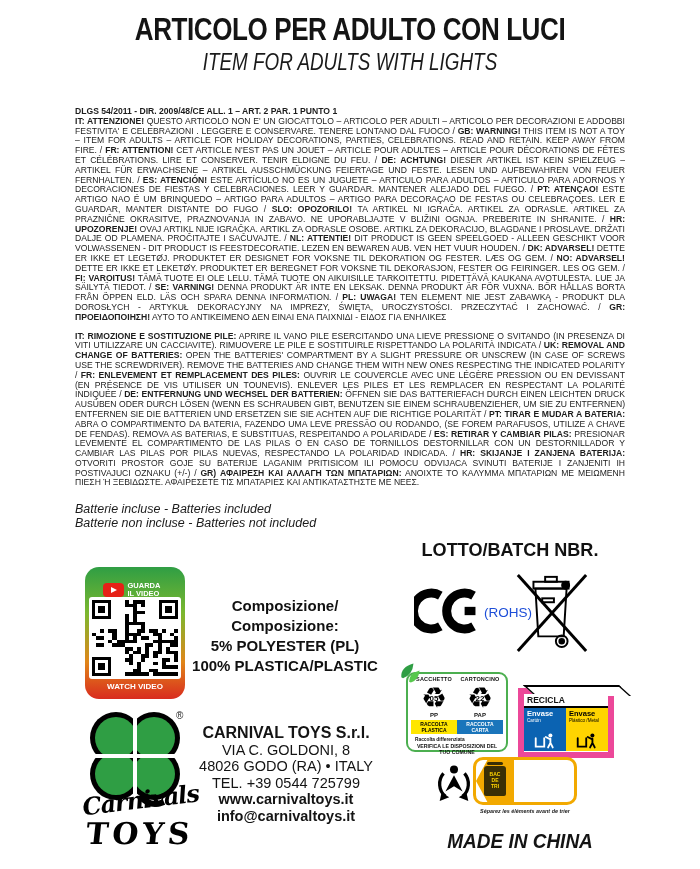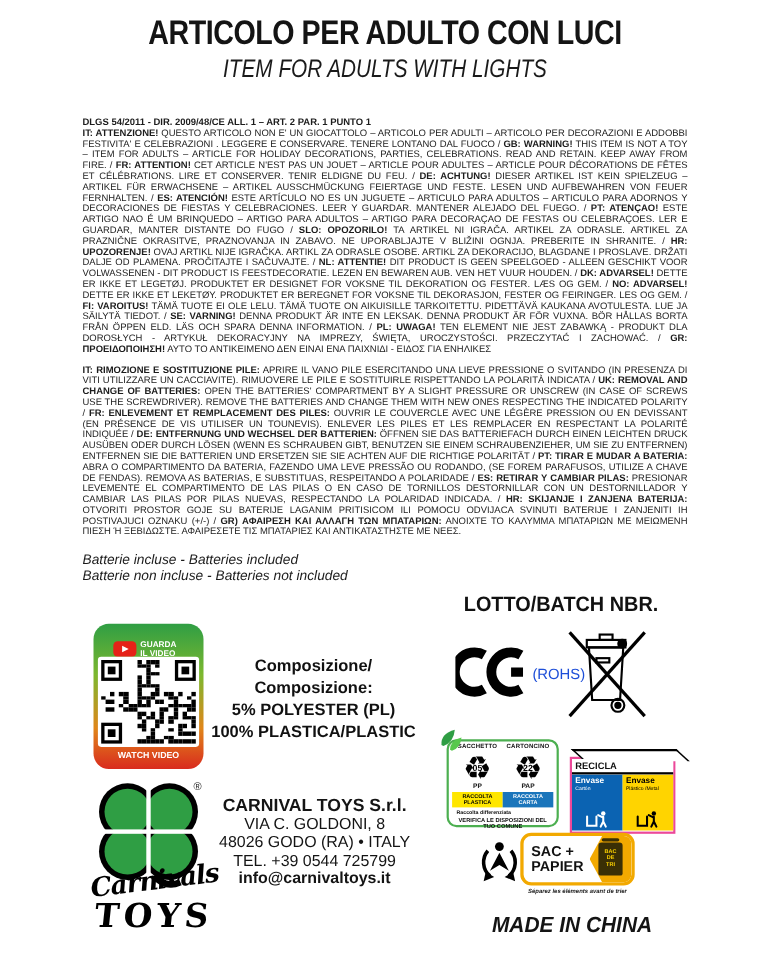--- a/index.html
+++ b/index.html
@@ -66,21 +66,21 @@
   .gb-num{position:absolute;left:0;right:0;top:12px;font-size:8px;font-weight:bold;color:#000;}
   .gb-mat{font-size:6px;font-weight:bold;margin-top:-2px;}
   .gb-tag{display:inline-block;font-size:5px;font-weight:bold;padding:1px 2px;margin-top:2px;}
   .tag-yellow{background:#ffe600;color:#000;}
   .tag-blue{background:#1a75bb;color:#fff;}
   .gb-note1{font-size:4.8px;font-weight:bold;margin:1px 0 0 4px;}
   .gb-note2{font-size:5.2px;font-weight:bold;text-align:center;margin-top:1px;}
 
   
   .recicla{position:absolute;left:518px;top:688px;width:96px;height:70px;box-sizing:border-box;
-           border:2px solid #ec4899;background:#fff;}
+           border:6px solid #ec4899;background:#fff;}
   .recicla-slant{position:absolute;left:5px;top:-9px;width:92px;height:9px;background:#fff;
                  border:2px solid #000;border-bottom:none;transform:skewX(48deg);}
   .recicla-header{position:relative;background:#fff;border-bottom:2px solid #000;
                   font-size:8.5px;font-weight:900;padding:1px 3px;}
   .recicla-panels{display:flex;height:calc(100% - 15px);}
   .panel{flex:1;padding:2px 3px;display:flex;flex-direction:column;}
   .panel.blue{background:#0b63b2;color:#fff;}
   .panel.yellow{background:#ffd400;color:#000;}
   .env-t{font-size:7.5px;font-weight:800;line-height:8px;}
   .env-s{font-size:4.6px;line-height:5.5px;}
@@ -371,24 +371,20 @@
     <path d="M22 15 L13 32 L22 26.5 L31 32 Z" fill="#000"></path>
     <g fill="none" stroke="#000" stroke-width="3.4">
       <path d="M11 13 A17 17 0 0 0 13 37"></path>
       <path d="M33 13 A17 17 0 0 1 31 37"></path>
     </g>
     <polygon points="9,33 17,38 7,42" fill="#000"></polygon>
     <polygon points="35,33 27,38 37,42" fill="#000"></polygon>
   </svg>
 
   <div class="sac-badge">
-    <div class="sac-left">
-      <span>SAC +</span>
-      <span>PAPIER</span>
-    </div>
     <div class="sac-right">
       <div class="sac-bin">
         <span>BAC</span>
         <span>DE</span>
         <span>TRI</span>
       </div>
     </div>
   </div>
   <div class="sac-note">Séparez les éléments avant de trier</div>
 
@@ -413,18 +409,19 @@
     <div class="brand-script">Carnivals</div>
     <div class="brand-toys">TOYS</div>
   </div>
   <span class="logo-reg">®</span>
 
   <div class="address">
     <div class="addr-name">CARNIVAL TOYS S.r.l.</div>
     <div>VIA C. GOLDONI, 8</div>
     <div>48026 GODO (RA) • ITALY</div>
     <div>TEL. +39 0544 725799</div>
+    <div class="addr-bold">www.carnivaltoys.it</div>
     <div class="addr-bold">info@carnivaltoys.it</div>
   </div>
 
   <div class="made-in">MADE IN CHINA</div>
 
 </div>
 
 </body></html>

